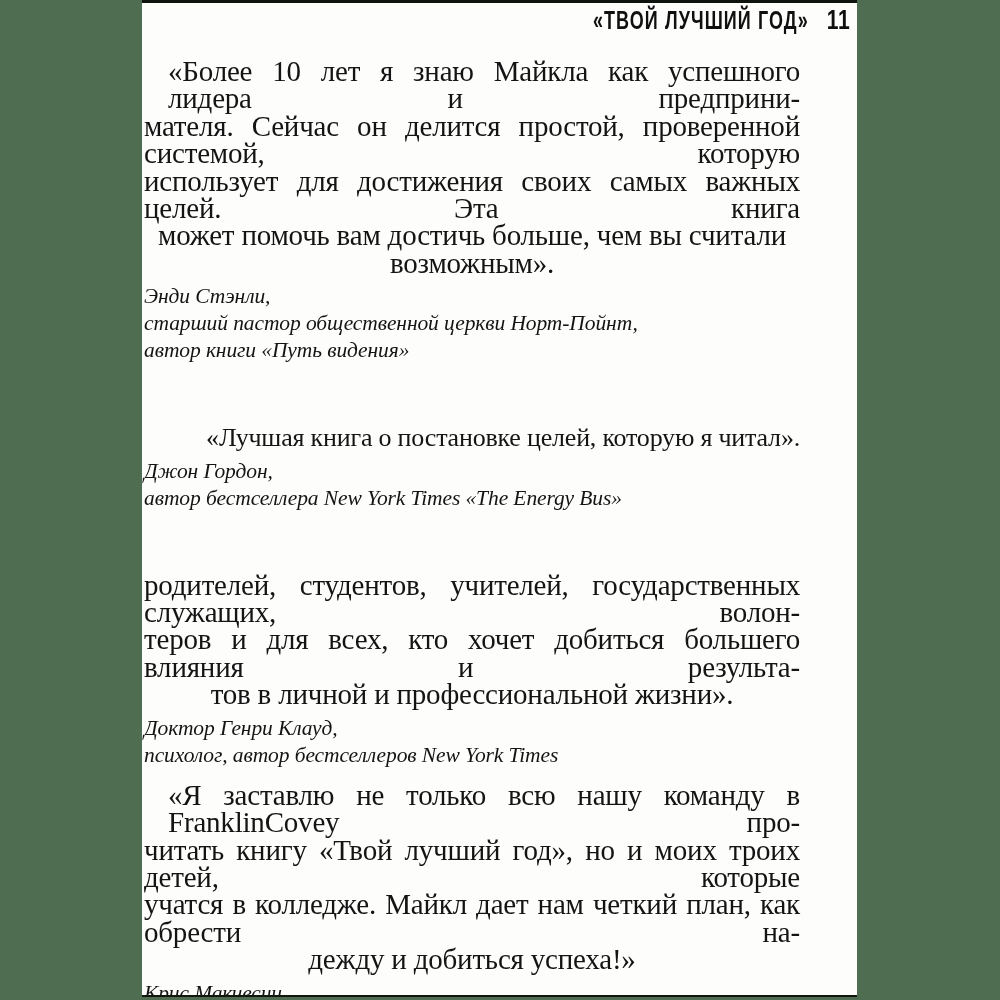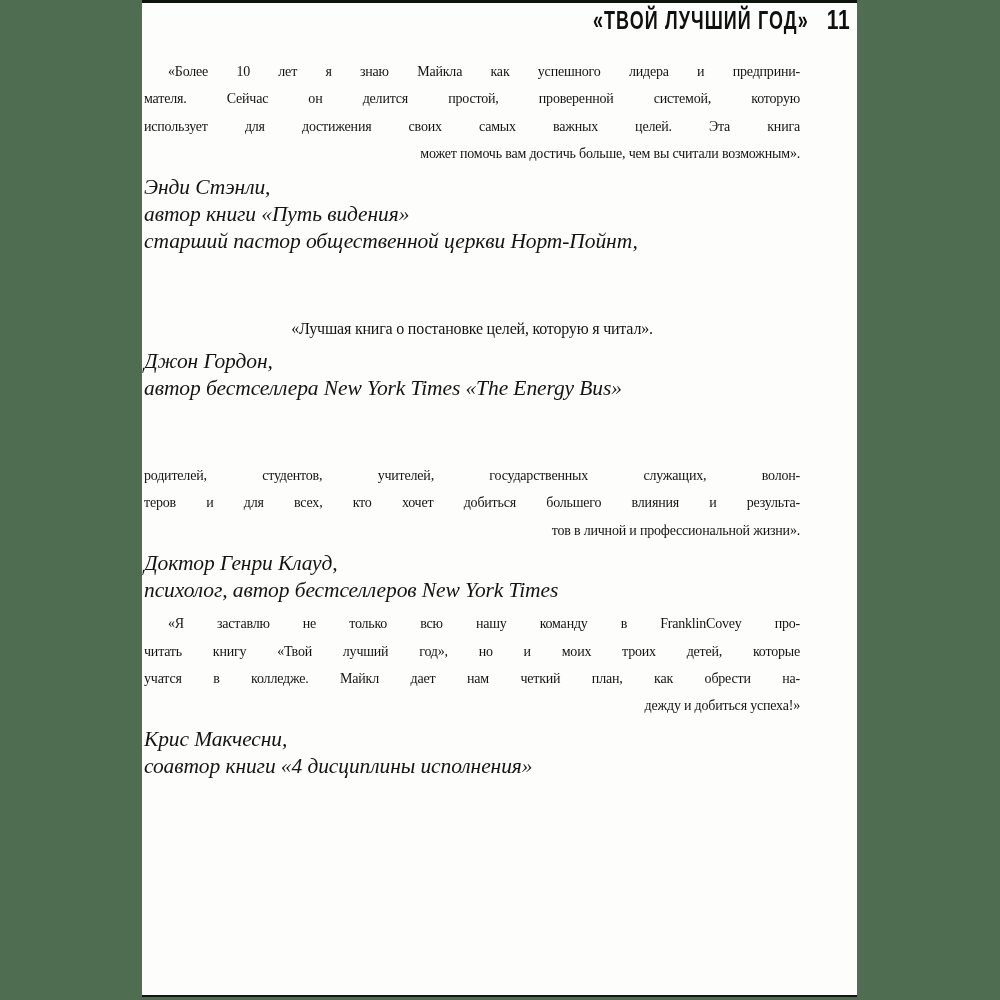--- a/index.html
+++ b/index.html
@@ -55,69 +55,69 @@
     letter-spacing: 1px;
     transform: scaleX(0.78);
     transform-origin: 100% 60%;
   }
   .textcol {
     padding: 0 57px 0 2px; 
   }
   .block { margin: 0; }
   .block.quote {
     margin-top: 60px;
-    font-size: 14px;
+    font-size: 29px;
     line-height: 27.4px;
     letter-spacing: -0.2px;
   }
   .textcol .block.quote:first-of-type { margin-top: 25px; }
-  .block.quote.flush { margin-top: 6px; }
+  .block.quote.flush { margin-top: 13px; }
   .block.quote-right {
     margin-top: 60px;
-    font-size: 16px;
+    font-size: 26px;
     line-height: 27.4px;
     letter-spacing: -0.2px;
-    text-align: center;
+    text-align: right;
   }
   .block.attribution {
     margin-top: 6px;
     font-size: 21.5px;
     line-height: 27px;
     font-style: italic;
     text-align: left;
     letter-spacing: -0.1px;
   }
   .line { white-space: normal; }
   .line.just {
     text-align: justify;
     text-align-last: justify;
   }
-  .line.last { text-align: right; }
+  .line.last { text-align: center; }
   .line.indent { padding-left: 24px; }
 </style>
 </head>
 <body>
 
 <div class="stage">
   <div class="paper">
     <div class="running-head">
       <span class="htitle">«ТВОЙ ЛУЧШИЙ ГОД»</span>
       <span class="hnum">11</span>
     </div>
     <div class="textcol">
         <div class="block quote">
           <div class="line indent just">«Более 10 лет я знаю Майкла как успешного лидера и предприни-</div>
           <div class="line just">мателя. Сейчас он делится простой, проверенной системой, которую</div>
           <div class="line just">использует для достижения своих самых важных целей. Эта книга</div>
           <div class="line last">может помочь вам достичь больше, чем вы считали возможным».</div>
         </div>
         <div class="block attribution">
           <div class="line">Энди Стэнли,</div>
+          <div class="line">старший пастор общественной церкви Норт-Пойнт,</div>
           <div class="line">автор книги «Путь видения»</div>
-          <div class="line">старший пастор общественной церкви Норт-Пойнт,</div>
         </div>
         <div class="block quote-right">
           <div class="line">«Лучшая книга о постановке целей, которую я читал».</div>
         </div>
         <div class="block attribution">
           <div class="line">Джон Гордон,</div>
           <div class="line">автор бестселлера New York Times «The Energy Bus»</div>
         </div>
         <div class="block quote">
           <div class="line just">родителей, студентов, учителей, государственных служащих, волон-</div>

